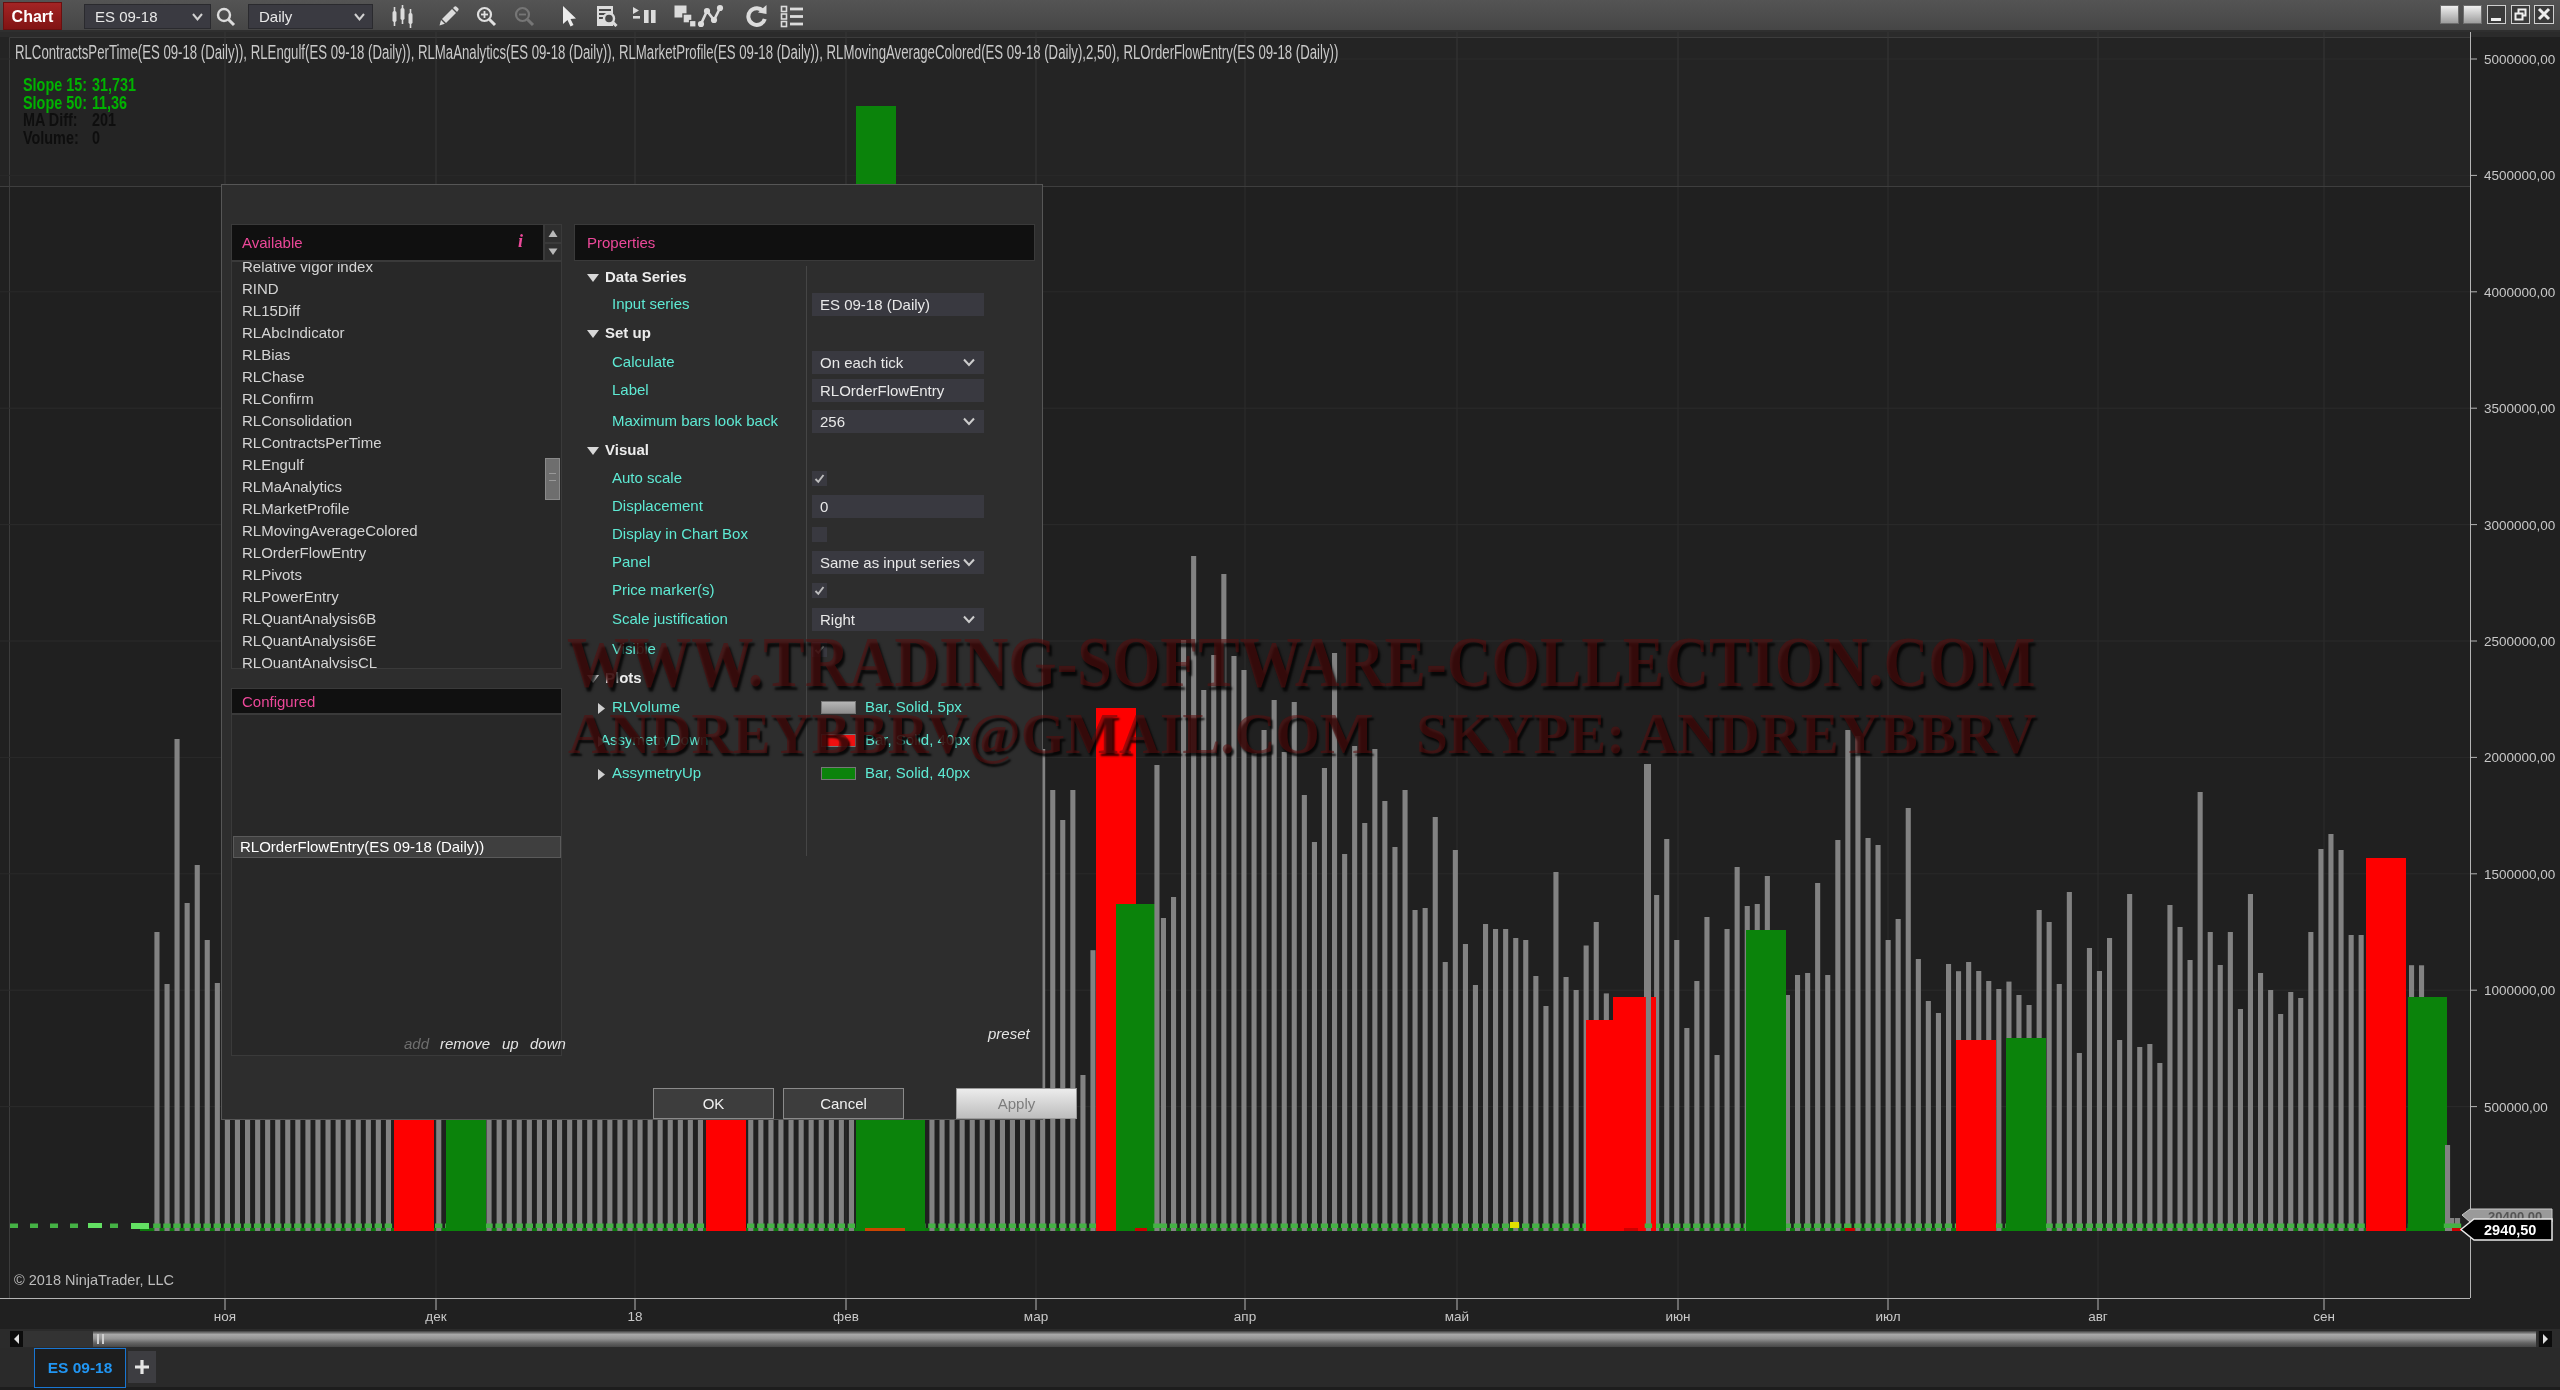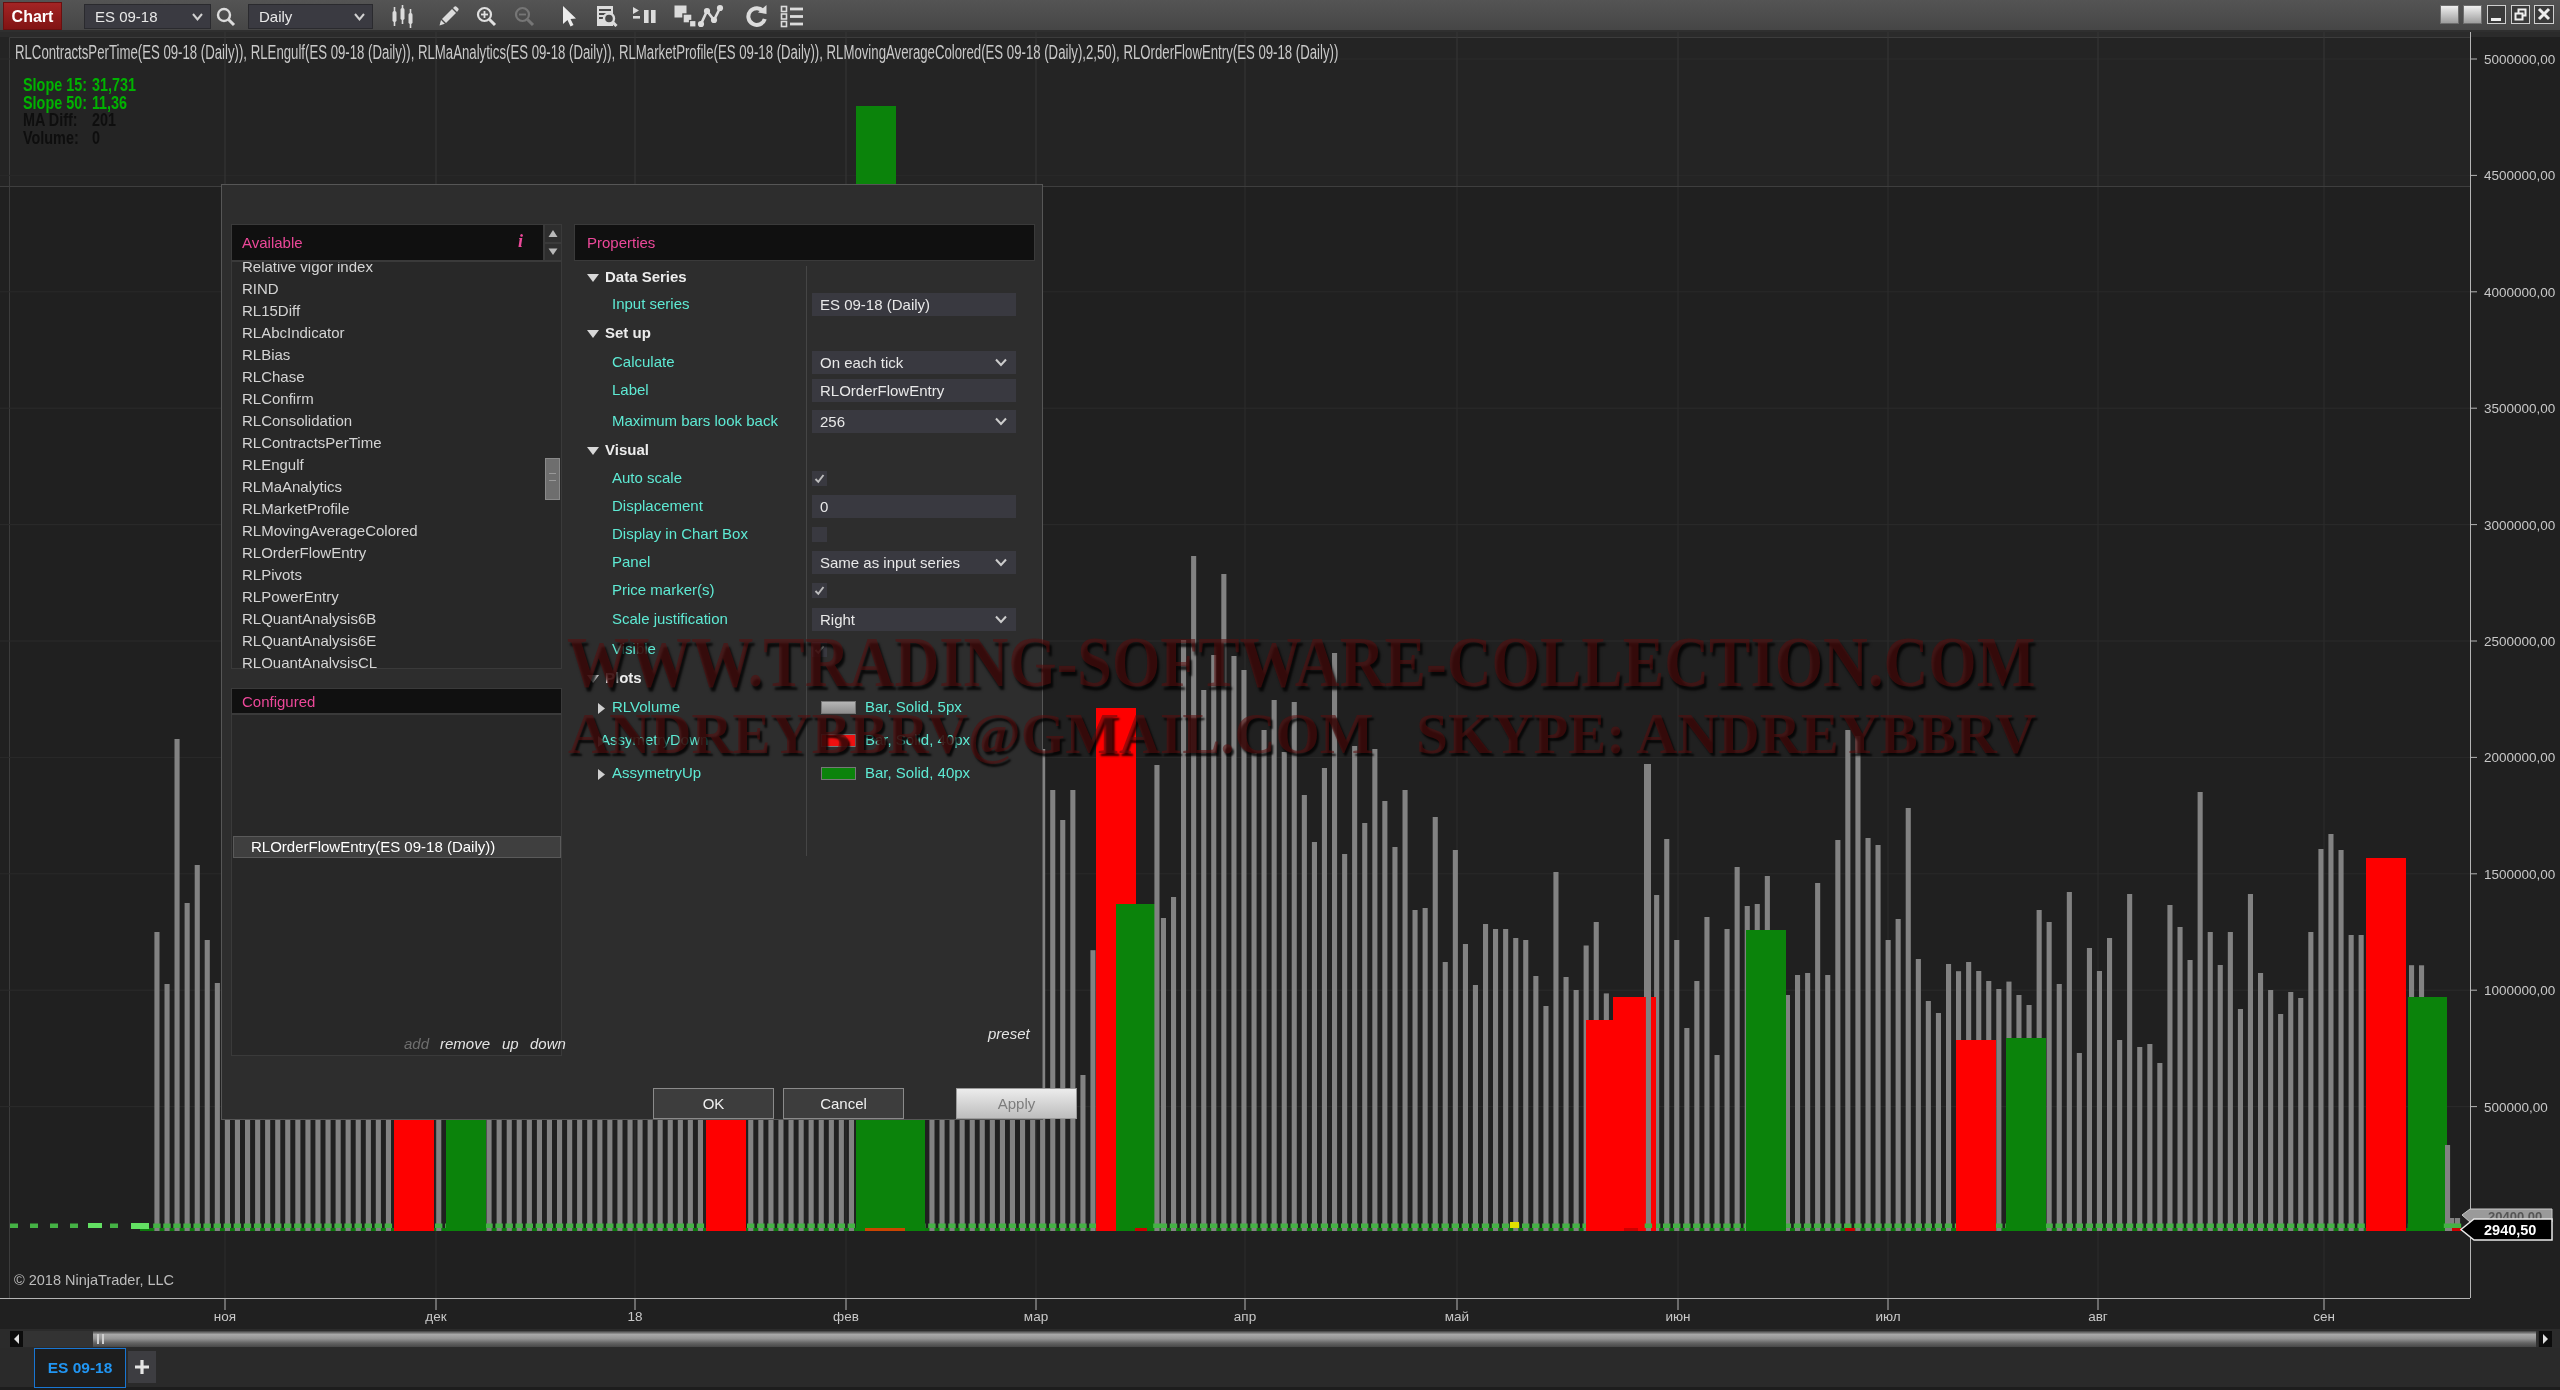--- a/index.html
+++ b/index.html
@@ -1,19 +1,19 @@
 <!DOCTYPE html>
 <html><head><meta charset="utf-8"><style>
 *{margin:0;padding:0;box-sizing:border-box}
 html,body{width:2560px;height:1390px;background:#202020;font-family:"Liberation Sans",sans-serif;overflow:hidden}
 #root{position:relative;width:2560px;height:1390px}
 .abs{position:absolute}
 .lbl{position:absolute;color:#5eead4;font-size:15px;white-space:nowrap}
 .hdrrow{position:absolute;background:#101010;color:#ec4899;font-size:15px}
-.vbox{position:absolute;left:590px;width:204px;height:23px;background:#393940;color:#e8e8e8;font-size:15px;line-height:23px;padding-left:8px;white-space:nowrap}
+.vbox{position:absolute;left:590px;width:172px;height:23px;background:#393940;color:#e8e8e8;font-size:15px;line-height:23px;padding-left:8px;white-space:nowrap}
 .cb{position:absolute;left:590px;width:15px;height:15px;background:#393940}
 .secthdr{position:absolute;color:#ececec;font-weight:bold;font-size:15px;white-space:nowrap}
 .btn{position:absolute;width:121px;height:31px;background:#3d3d3d;border:1px solid #8a8a8a;color:#f0f0f0;font-size:15px;text-align:center;line-height:29px}
 </style></head><body>
 <div id="root">
 
 <div class="abs" style="left:0;top:0;width:2560px;height:32px;background:linear-gradient(#545454,#464646);border-bottom:2px solid #2f2f2f">
  <div class="abs" style="left:3px;top:2px;width:59px;height:28px;background:linear-gradient(#a32424,#811414);border:1px solid #6b0f0f;color:#fff;font-size:16px;font-weight:bold;text-align:center;line-height:27px">Chart</div>
  <div class="abs" style="left:84px;top:4px;width:127px;height:25px;background:#3a3a41;border:1px solid #2a2a2e;color:#e8e8e8;font-size:15px;line-height:23px;padding-left:10px">ES 09-18
    <svg class="abs" style="right:6px;top:6px" width="13" height="12">
@@ -707,21 +707,21 @@
  <div class="abs" style="left:9px;top:76px;width:331px;height:408px;background:#282828;border:1px solid #3a3a3a;overflow:hidden">
    <div class="abs" style="left:10px;top:-6px;font-size:15px;color:#d4d4d4;line-height:22px">Relative vigor index<div style="height:22px">RIND</div><div style="height:22px">RL15Diff</div><div style="height:22px">RLAbcIndicator</div><div style="height:22px">RLBias</div><div style="height:22px">RLChase</div><div style="height:22px">RLConfirm</div><div style="height:22px">RLConsolidation</div><div style="height:22px">RLContractsPerTime</div><div style="height:22px">RLEngulf</div><div style="height:22px">RLMaAnalytics</div><div style="height:22px">RLMarketProfile</div><div style="height:22px">RLMovingAverageColored</div><div style="height:22px">RLOrderFlowEntry</div><div style="height:22px">RLPivots</div><div style="height:22px">RLPowerEntry</div><div style="height:22px">RLQuantAnalysis6B</div><div style="height:22px">RLQuantAnalysis6E</div><div style="height:22px">RLQuantAnalysisCL</div></div>
    <div class="abs" style="left:313px;top:196px;width:15px;height:42px;background:#6e6e6e;border:1px solid #8a8a8a">
           <div style="margin:14px 3px 0 3px;border-top:1px solid #999;border-bottom:1px solid #999;height:8px"></div>
         </div>
  </div>
  <div class="hdrrow" style="left:9px;top:503px;width:331px;height:26px;border:1px solid #3a3a3a">
         <span class="abs" style="left:10px;top:4px">Configured</span>
       </div>
  <div class="abs" style="left:9px;top:529px;width:331px;height:342px;background:#282828;border:1px solid #3a3a3a">
-   <div class="abs" style="left:1px;top:121px;width:328px;height:22px;background:#3f3f3f;border:1px solid #5a5a5a;color:#fff;font-size:15px;line-height:20px;padding-left:17px;white-space:nowrap;overflow:hidden">RLOrderFlowEntry(ES 09-18 (Daily))</div>
+   <div class="abs" style="left:1px;top:121px;width:328px;height:22px;background:#3f3f3f;border:1px solid #5a5a5a;color:#fff;font-size:15px;line-height:20px;padding-left:6px;white-space:nowrap;overflow:hidden">RLOrderFlowEntry(ES 09-18 (Daily))</div>
    <div class="abs" style="left:0;top:320px;width:328px;font-size:15px;font-style:italic;color:#e4e4e4">
           <span style="position:absolute;left:172px;color:#6f6f6f">add</span>
           <span style="position:absolute;left:208px">remove</span>
           <span style="position:absolute;left:270px">up</span>
           <span style="position:absolute;left:298px">down</span>
         </div>
  </div>
  <div class="hdrrow" style="left:352px;top:39px;width:461px;height:37px;border:1px solid #3a3a3a">
         <span class="abs" style="left:12px;top:9px">Properties</span>
       </div>

